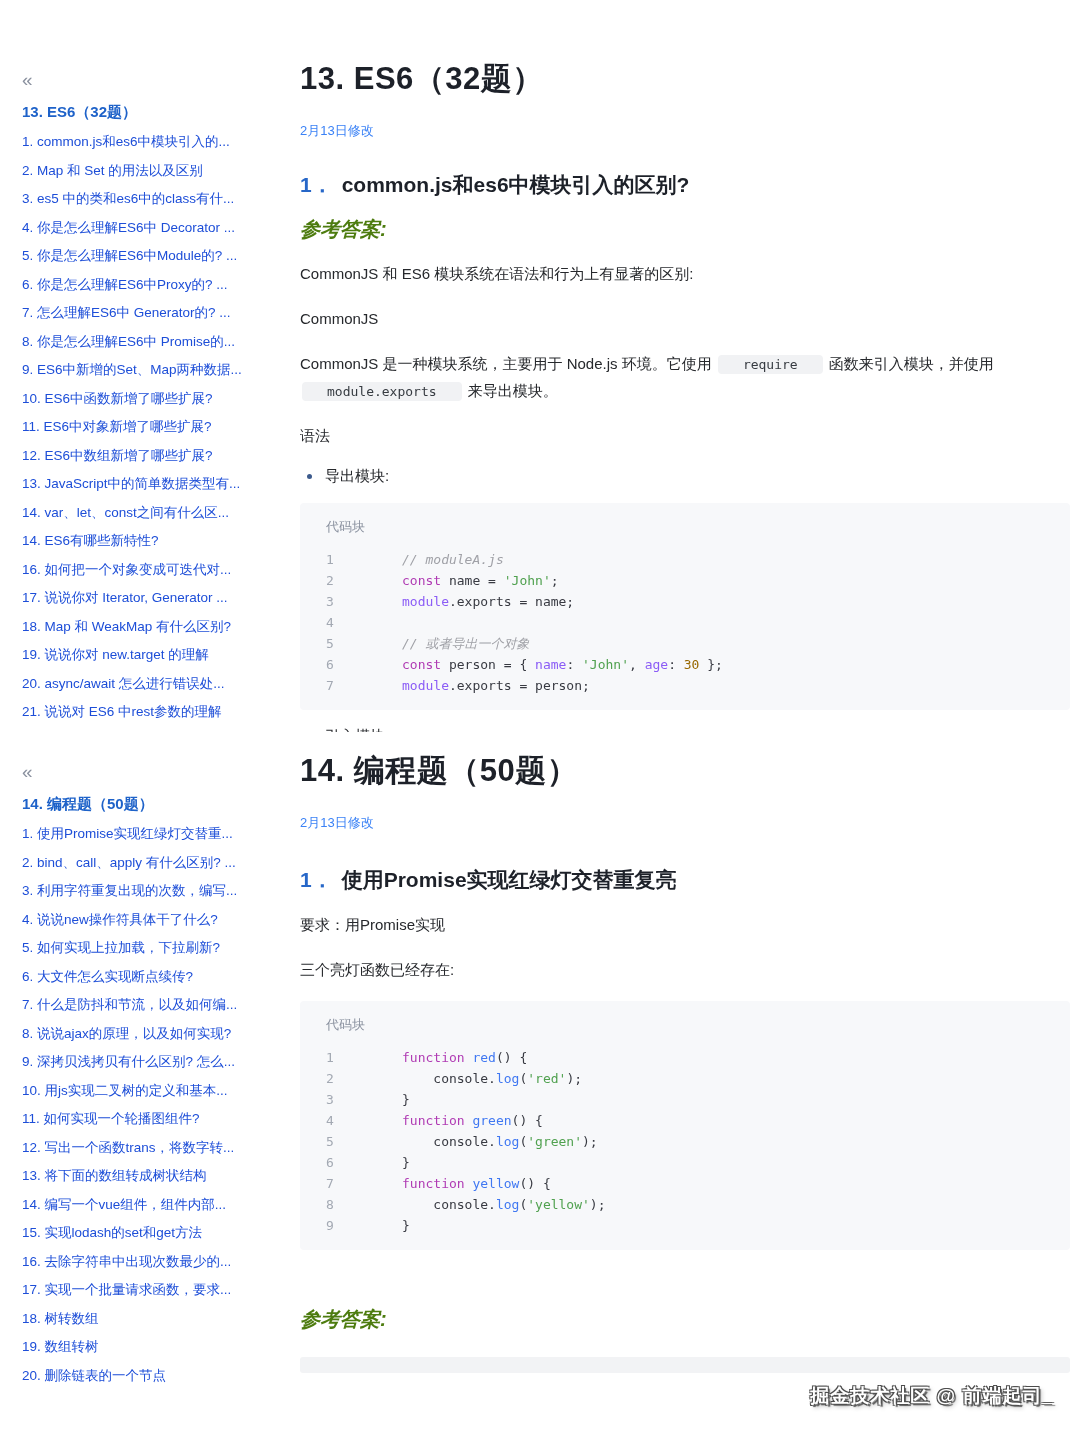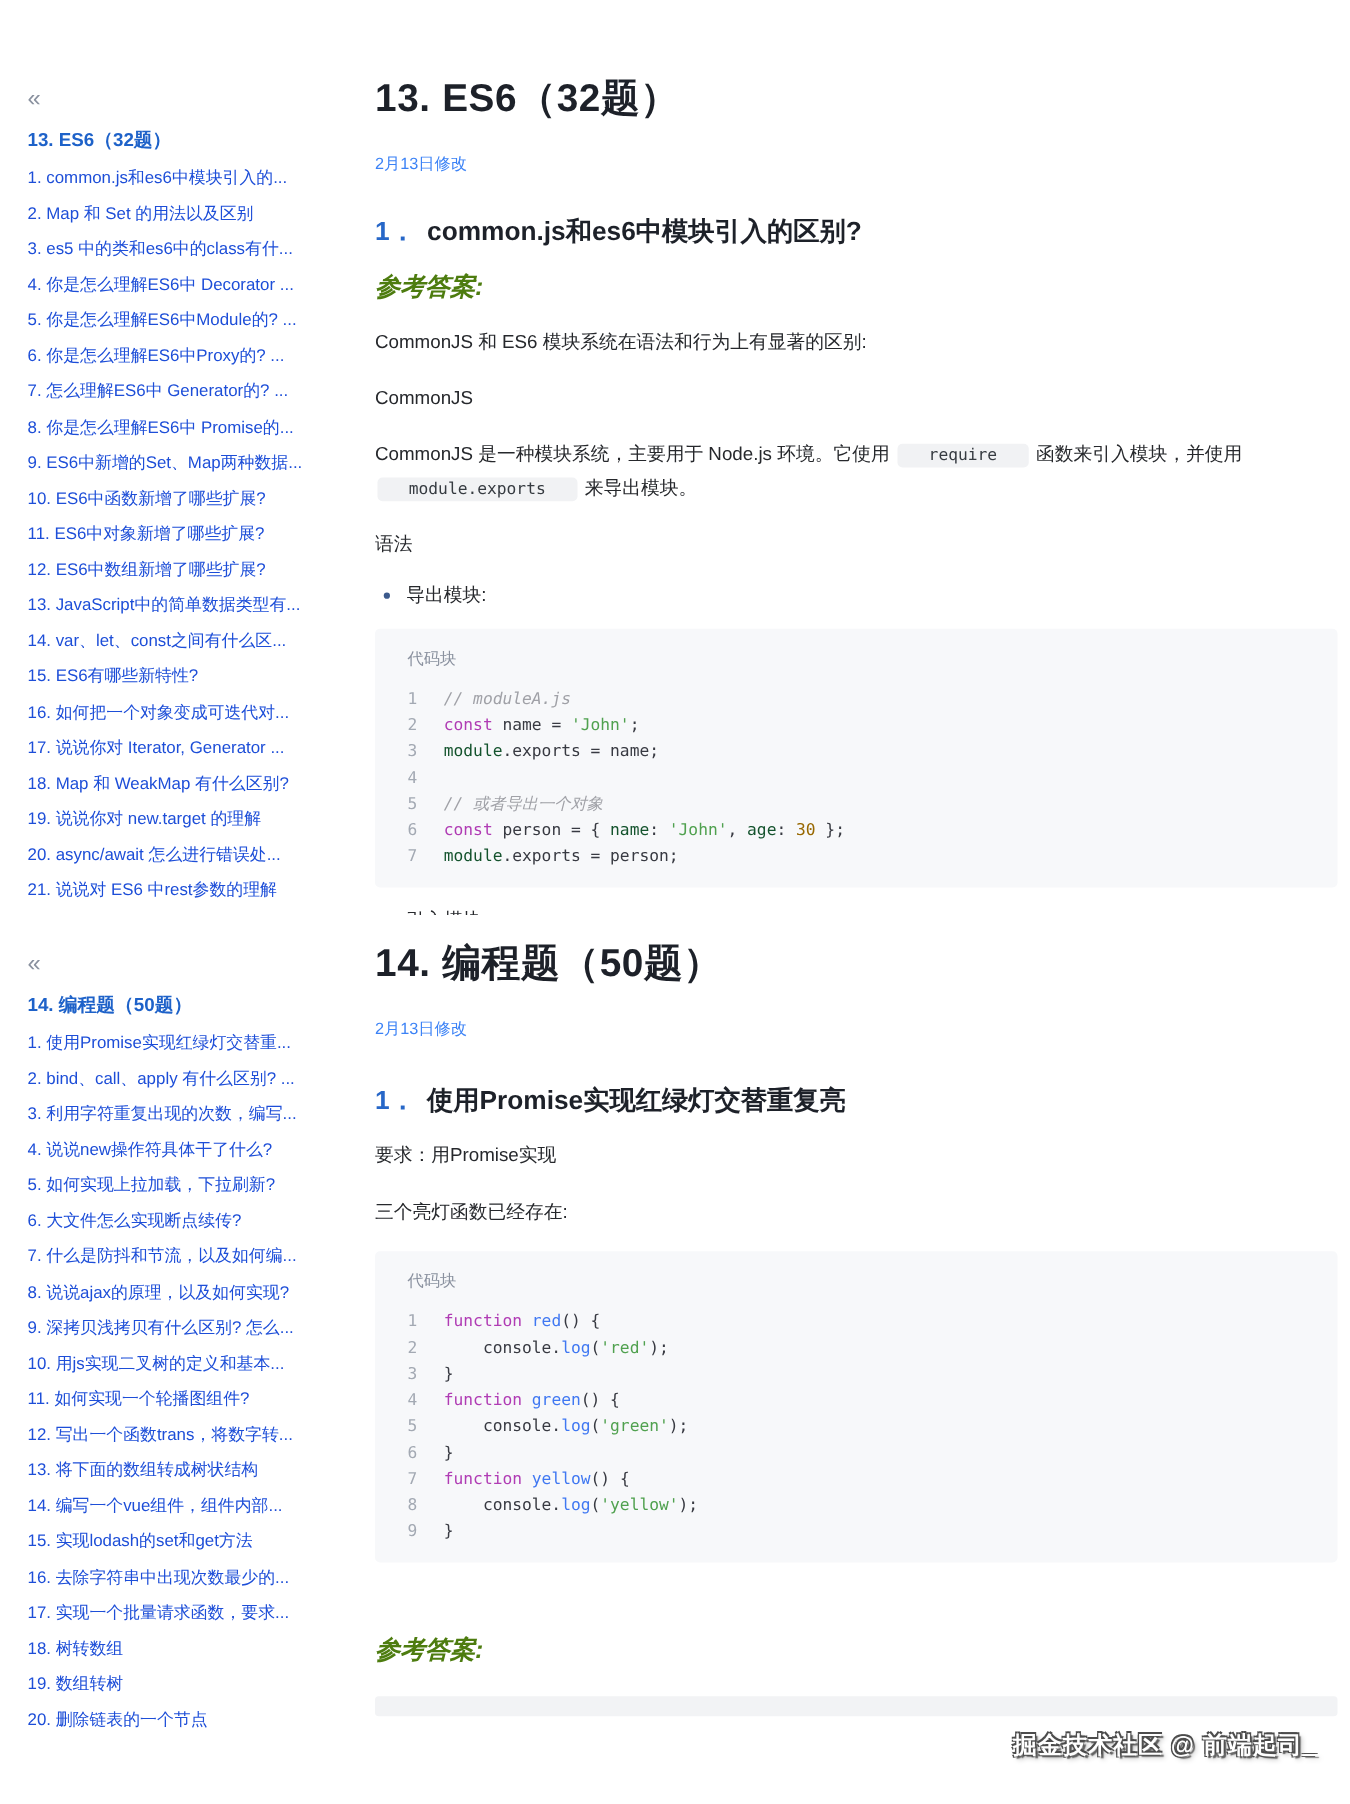--- a/index.html
+++ b/index.html
@@ -41,25 +41,25 @@
     padding: 2px 25px; border-radius: 4px; margin: 0 2px;
   }
   .bullet-row { margin-top: 17px; display: flex; align-items: center; font-size: 15px; }
   .dot { width: 5px; height: 5px; border-radius: 50%; background: #3c5a8c; margin: 0 13px 0 7px; flex: 0 0 auto; }
 
   
   .codeblock { margin-top: 17px; background: #f7f8fa; border-radius: 4px; padding: 15px 0 14px 0; }
   .cb-label { font-size: 13px; color: #8a919f; padding-left: 26px; margin-bottom: 13px; }
   .cb-line { display: flex; font-family: "DejaVu Sans Mono", "Liberation Mono", monospace; font-size: 13px; line-height: 21px; }
   .cb-num { width: 29px; padding-left: 26px; flex: 0 0 55px; color: #a3a9b3; }
-  .cb-code { color: #383a42; white-space: pre; }
+  .cb-code { color: #383a42; white-space: pre; margin-left: 47px; }
   .tok-kw { color: #b03cb4; }
   .tok-fn { color: #4078f2; }
   .tok-st { color: #50a14f; }
-  .tok-prop { color: #14532d; }
+  .tok-prop { color: #8b5cf6; }
   .tok-num { color: #986801; }
   .tok-cm { color: #a0a1a7; font-style: italic; }
   .partial-bar { margin-top: 24px; height: 16px; background: #f2f3f5; border-radius: 3px; }
   .answer-label-b { margin-top: 56px; }
 
   
   .watermark {
     position: absolute; right: 26px; top: 1383px;
     font-size: 19px; font-weight: bold; letter-spacing: 1px;
     color: #ffffff;
@@ -85,21 +85,21 @@
         <div class="sb-item">5. 你是怎么理解ES6中Module的? ...</div>
         <div class="sb-item">6. 你是怎么理解ES6中Proxy的? ...</div>
         <div class="sb-item">7. 怎么理解ES6中 Generator的? ...</div>
         <div class="sb-item">8. 你是怎么理解ES6中 Promise的...</div>
         <div class="sb-item">9. ES6中新增的Set、Map两种数据...</div>
         <div class="sb-item">10. ES6中函数新增了哪些扩展?</div>
         <div class="sb-item">11. ES6中对象新增了哪些扩展?</div>
         <div class="sb-item">12. ES6中数组新增了哪些扩展?</div>
         <div class="sb-item">13. JavaScript中的简单数据类型有...</div>
         <div class="sb-item">14. var、let、const之间有什么区...</div>
-        <div class="sb-item">15. ES6有哪些新特性?</div>
+        <div class="sb-item">14. ES6有哪些新特性?</div>
         <div class="sb-item">16. 如何把一个对象变成可迭代对...</div>
         <div class="sb-item">17. 说说你对 Iterator, Generator ...</div>
         <div class="sb-item">18. Map 和 WeakMap 有什么区别?</div>
         <div class="sb-item">19. 说说你对 new.target 的理解</div>
         <div class="sb-item">20. async/await 怎么进行错误处...</div>
         <div class="sb-item">21. 说说对 ES6 中rest参数的理解</div>
       </div>
   </div>
   <div class="main">
     <div class="h1">13. ES6（32题）</div>

